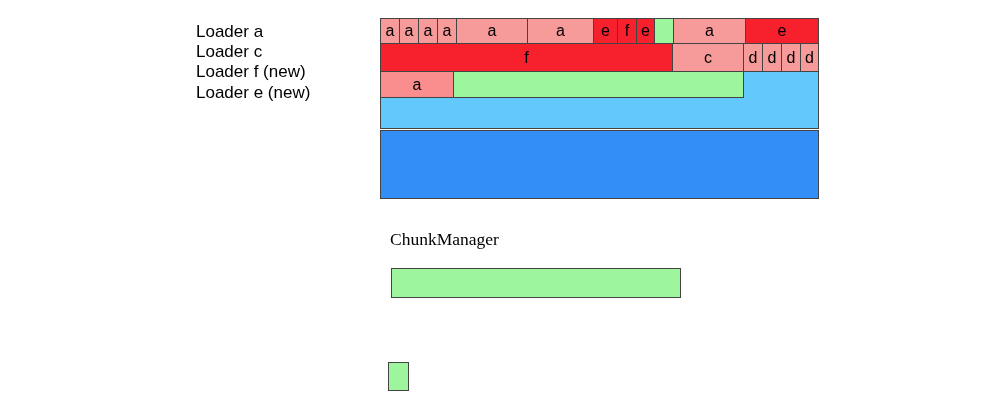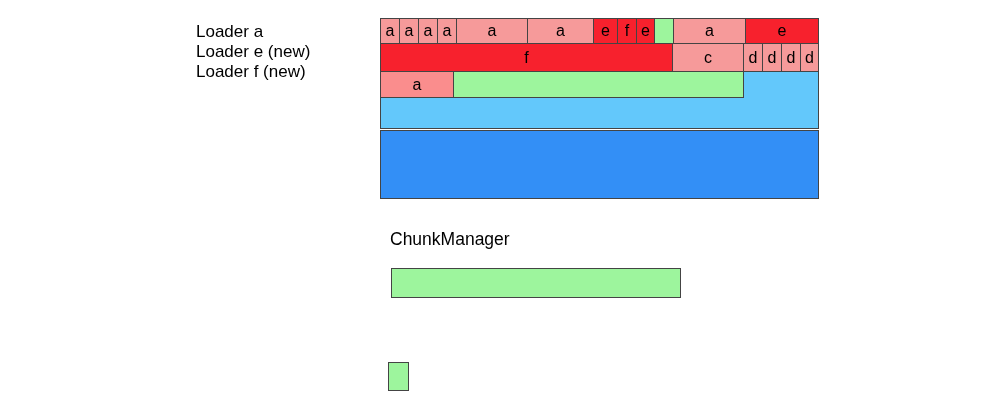--- a/index.html
+++ b/index.html
@@ -28,42 +28,44 @@
     line-height: 20.2px;
     white-space: nowrap;
   }
   .loader-label { display: block; }
   .cm-label {
     position: absolute;
     left: 390px;
     top: 229px;
     font-size: 17.5px;
     white-space: nowrap;
+    font-family: Liberation Serif, serif;
   }
   .block {
     position: absolute;
     box-sizing: border-box;
     border: 1px solid #444;
     display: flex;
     align-items: center;
     justify-content: center;
     font-size: 16px;
     line-height: 1;
     color: #000;
   }
 </style>
 </head>
 <body>
 
 <div class="stage">
 
   <div class="loader-labels">
     <span class="loader-label">Loader a</span>
+    <span class="loader-label">Loader c</span>
+    <span class="loader-label">Loader f (new)</span>
     <span class="loader-label">Loader e (new)</span>
-    <span class="loader-label">Loader f (new)</span>
   </div>
 
   <div id="figure">
       <div class="block" style="left: 380px; top: 71px; width: 439px; height: 58px; background: rgb(99, 200, 251); border-color: rgb(68, 68, 68);"></div>
       <div class="block" style="left: 380px; top: 130px; width: 439px; height: 69px; background: rgb(51, 143, 246); border-color: rgb(68, 68, 68);"></div>
       <div class="block" style="left: 380px; top: 18px; width: 20px; height: 26px; background: rgb(246, 154, 154); border-color: rgb(68, 68, 68);">a</div>
       <div class="block" style="left: 399px; top: 18px; width: 20px; height: 26px; background: rgb(246, 154, 154); border-color: rgb(68, 68, 68);">a</div>
       <div class="block" style="left: 418px; top: 18px; width: 20px; height: 26px; background: rgb(246, 154, 154); border-color: rgb(68, 68, 68);">a</div>
       <div class="block" style="left: 437px; top: 18px; width: 20px; height: 26px; background: rgb(246, 154, 154); border-color: rgb(68, 68, 68);">a</div>
       <div class="block" style="left: 456px; top: 18px; width: 72px; height: 26px; background: rgb(246, 154, 154); border-color: rgb(68, 68, 68);">a</div>

